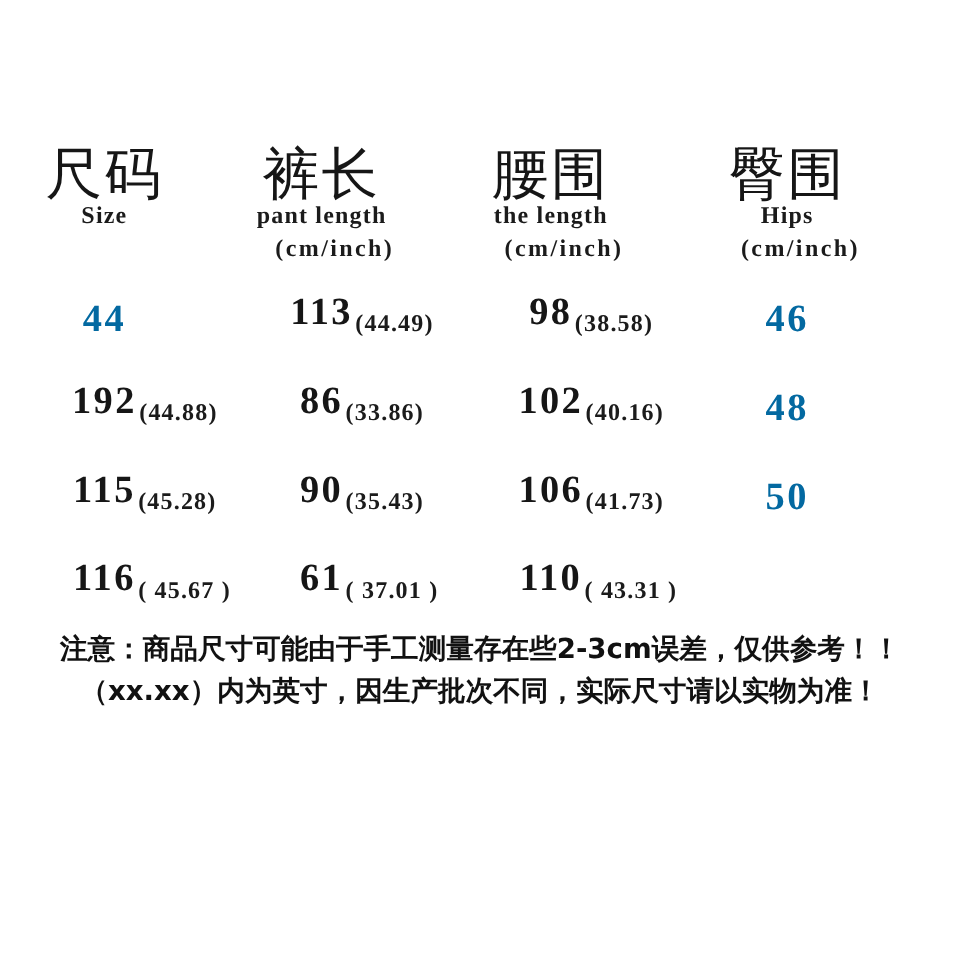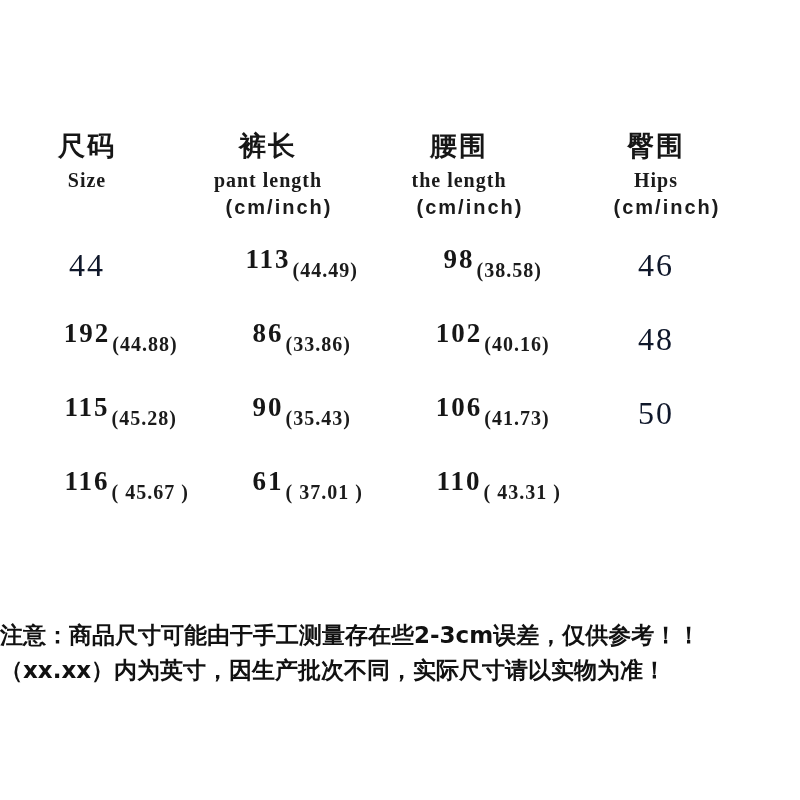--- a/index.html
+++ b/index.html
@@ -22,79 +22,78 @@
     margin-left: 2px;
   }
   .hcell {
     display: flex;
     flex-direction: column;
     align-items: center;
     height: 102px;
   }
   .cn {
     font-family: "DejaVu Sans", sans-serif;
-    font-weight: bold;
-    font-size: 27px;
+    font-weight: normal;
+    font-size: 47px;
     line-height: 40px;
     letter-spacing: 2px;
     color: #161616;
   }
   .en {
     font-family: "Liberation Serif", serif;
     font-weight: bold;
     font-size: 20px;
     line-height: 28px;
     letter-spacing: 1px;
     color: #1b1b1b;
   }
   .unit {
-    font-family: Liberation Sans, sans-serif;
+    font-family: Liberation Serif, serif;
     font-weight: bold;
     font-size: 20px;
     line-height: 26px;
     letter-spacing: 2px;
     color: #1b1b1b;
     margin-left: 22px;
   }
   .cell {
     height: 74px;
     display: flex;
     align-items: center;
     justify-content: center;
   }
   .size-num {
-    font-weight: normal;
+    font-weight: bold;
     font-size: 32px;
     letter-spacing: 2px;
-    color: #0f172a;
+    color: #0369a1;
   }
   .mcell { align-items: flex-start; padding-top: 14px; }
   .num {
     font-weight: bold;
-    font-size: 27px;
+    font-size: 32px;
     line-height: 34px;
     letter-spacing: 2px;
     color: #161616;
   }
   .sub {
     display: inline-block;
     width: 0;
     overflow: visible;
     white-space: nowrap;
     font-weight: bold;
     font-size: 20px;
     letter-spacing: 1px;
     position: relative;
     top: 17px;
     left: 2px;
     color: #1b1b1b;
   }
   .note {
-    margin-top: 94px;
-    text-align: left;
+    text-align: center;
     font-family: "DejaVu Sans", sans-serif;
     font-weight: bold;
     font-size: 23px;
     line-height: 35px;
     color: #111111;
   }
 </style>
 </head>
 <body>
 

